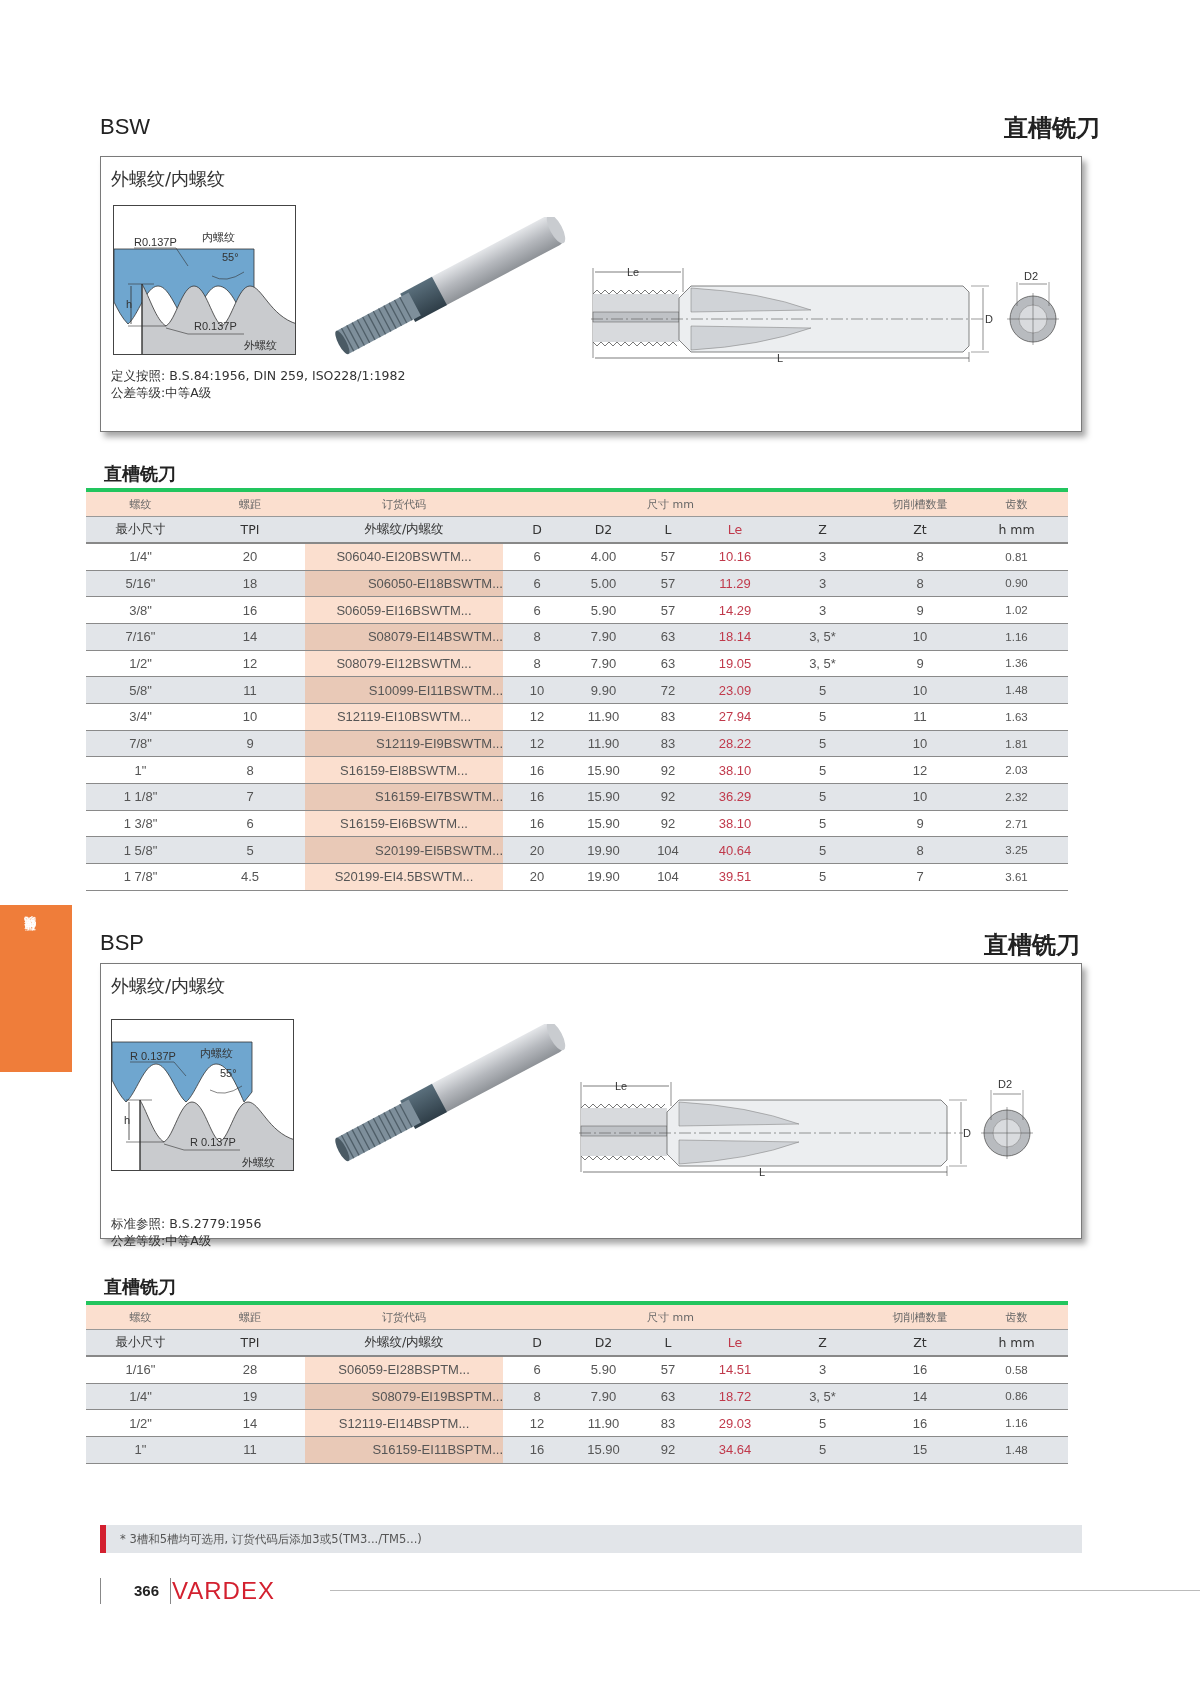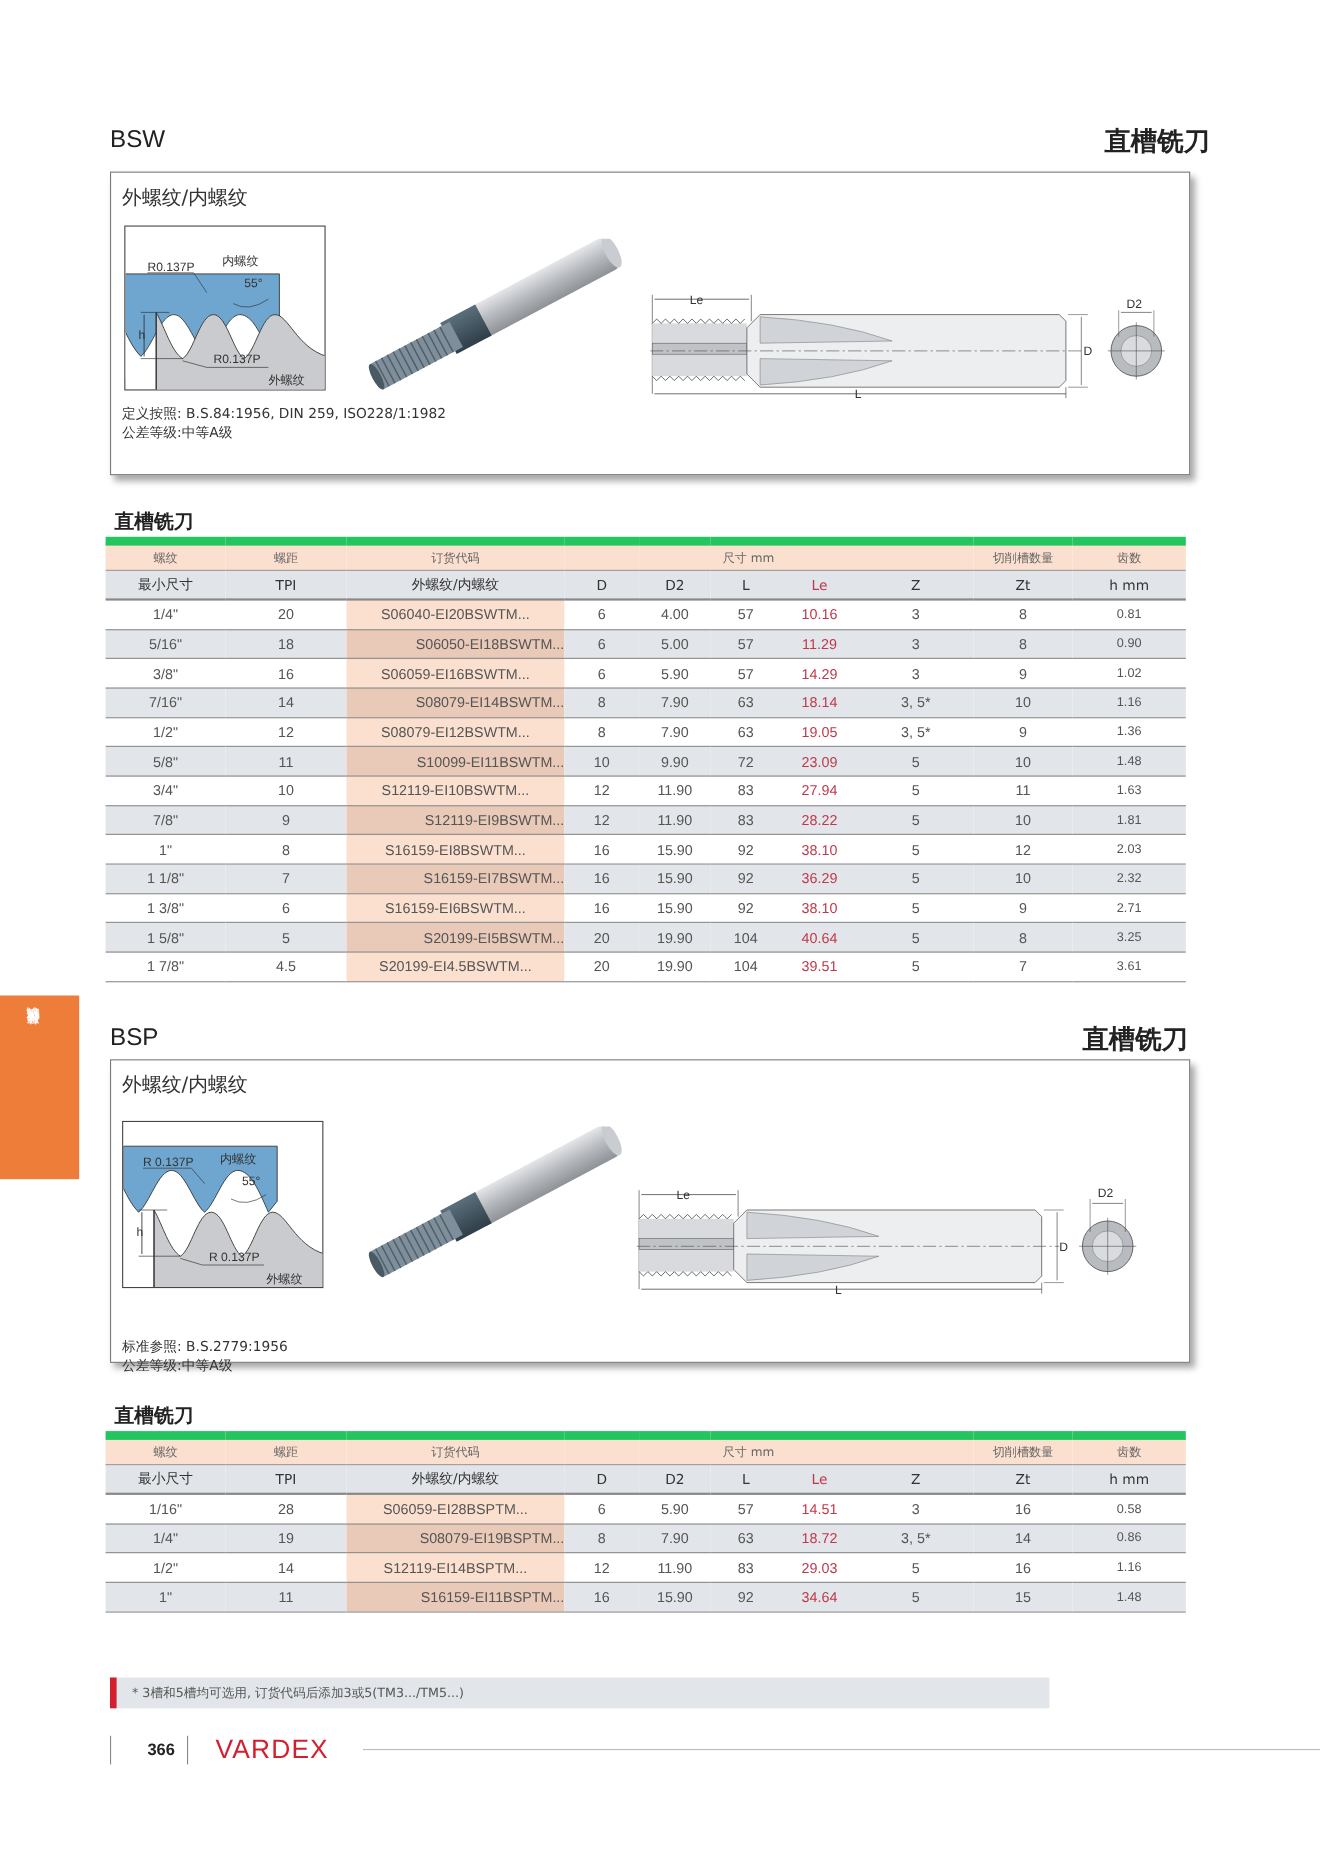--- a/index.html
+++ b/index.html
@@ -5,38 +5,38 @@
   * { box-sizing: border-box; margin: 0; padding: 0; }
   body { width: 1200px; height: 1683px; background: #ffffff; position: relative; font-family: "DejaVu Sans", sans-serif; color: #333; overflow: hidden; }
   .abs { position: absolute; }
   .sec-title { font-family: "Liberation Sans", sans-serif; font-weight: normal; font-size: 22px; color: #222; }
   .sec-type { font-family: "DejaVu Sans", sans-serif; font-weight: bold; font-size: 24px; color: #222; text-align: right; }
   .panel { border: 1px solid #7a7a7a; background: #fff; box-shadow: 4px 5px 6px rgba(0,0,0,0.35); }
   .panel-title { position: absolute; left: 10px; top: 10px; font-size: 18px; color: #333; }
   .profile { position: absolute; border: 1px solid #444; background: #fff; overflow: hidden; }
   .std { position: absolute; font-size: 12.5px; color: #333; line-height: 17px; }
   .tbl-title { font-weight: bold; font-size: 18px; color: #222; }
-  table.spec { position: absolute; left: 96px; width: 982px; border-collapse: collapse; border-top: 8px solid #22c55e; font-size: 13px; color: #555; }
+  table.spec { position: absolute; left: 86px; width: 982px; border-collapse: collapse; border-top: 4px solid #22c55e; font-size: 13px; color: #555; }
   table.spec td { height: 26.7px; text-align: center; padding: 0; border-bottom: 1px solid #8a8a8a; font-family: "Liberation Sans", sans-serif; }
   table.spec tr.h1 td { background: #fbdfcf; font-size: 11px; color: #666; border-bottom: 1px solid #999; font-family: "DejaVu Sans", sans-serif; }
   table.spec tr.h2 td { background: #e1e4e8; color: #333; font-size: 12.5px; border-bottom: 2px solid #888; font-family: "DejaVu Sans", sans-serif; margin-top: 38px; }
   table.spec tr.alt td { background: #e2e5e9; }
   table.spec td.code { background: #fbdfcf; color: #555; }
   table.spec tr.alt td.code { background: #e9c9b7; text-align: right; }
   table.spec td.le { color: #c0394b; }
   table.spec tr.h2 td.le { color: #c0394b; }
   table.spec td.hmm { font-size: 11.5px; }
   .side-tab { position: absolute; left: 0; top: 905px; width: 72px; height: 167px; background: #ef7d3a; }
   .side-tab span { position: absolute; left: 22px; top: 30px; writing-mode: vertical-rl; transform: rotate(180deg); color: #fff; font-size: 12px; letter-spacing: 1px; }
-  .note { position: absolute; left: 100px; top: 1525px; width: 854px; height: 28px; background: #e2e5e9; font-size: 11.5px; color: #555; line-height: 28px; padding-left: 20px; }
+  .note { position: absolute; left: 100px; top: 1525px; width: 982px; height: 28px; background: #e2e5e9; font-size: 11.5px; color: #555; line-height: 28px; padding-left: 20px; }
   .note-bar { position: absolute; left: 100px; top: 1525px; width: 6px; height: 28px; background: #d3202f; }
   .footer-sep { position: absolute; left: 100px; top: 1578px; width: 1px; height: 26px; background: #888; }
   .page-num { position: absolute; left: 134px; top: 1582px; font-size: 15px; font-weight: bold; color: #222; font-family: "Liberation Sans", sans-serif; }
   .footer-sep2 { position: absolute; left: 170px; top: 1578px; width: 1px; height: 26px; background: #888; }
-  .brand { position: absolute; left: 196px; top: 1577px; font-size: 24px; color: #d3202f; font-family: "Liberation Sans", sans-serif; letter-spacing: 1px; font-weight: normal; }
+  .brand { position: absolute; left: 172px; top: 1577px; font-size: 24px; color: #d3202f; font-family: "Liberation Sans", sans-serif; letter-spacing: 1px; font-weight: normal; }
   .footer-line { position: absolute; left: 330px; top: 1590px; width: 870px; height: 1px; background: #bbb; }
   .tool-render { position: absolute; }
   .label-sm { font-family: "Liberation Sans", sans-serif; font-size: 11px; fill: #333; }
 </style>
 </head>
 <body>
 
 <div class="side-tab">
   <span>整硬螺纹铣刀</span>
 </div>

